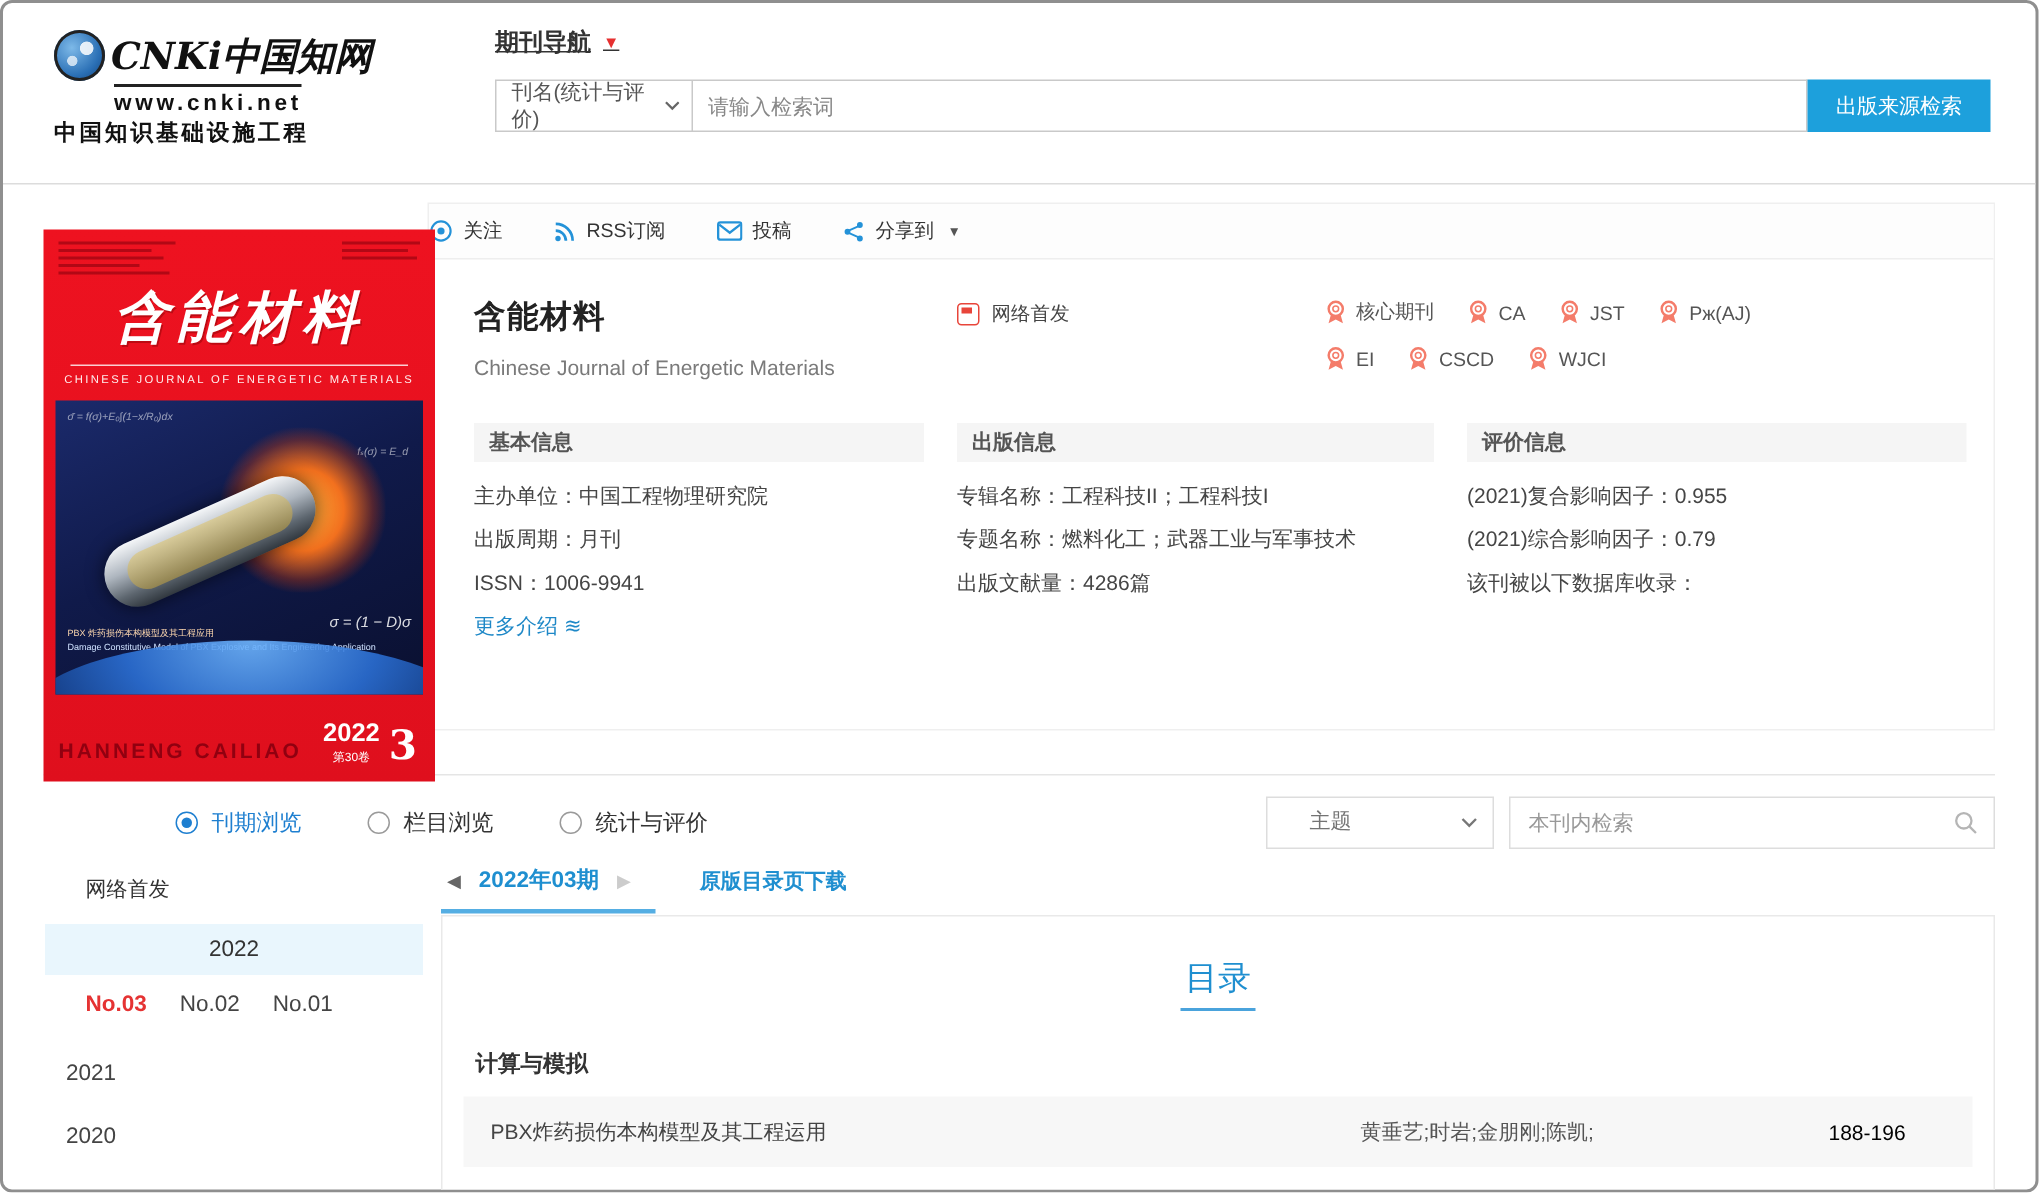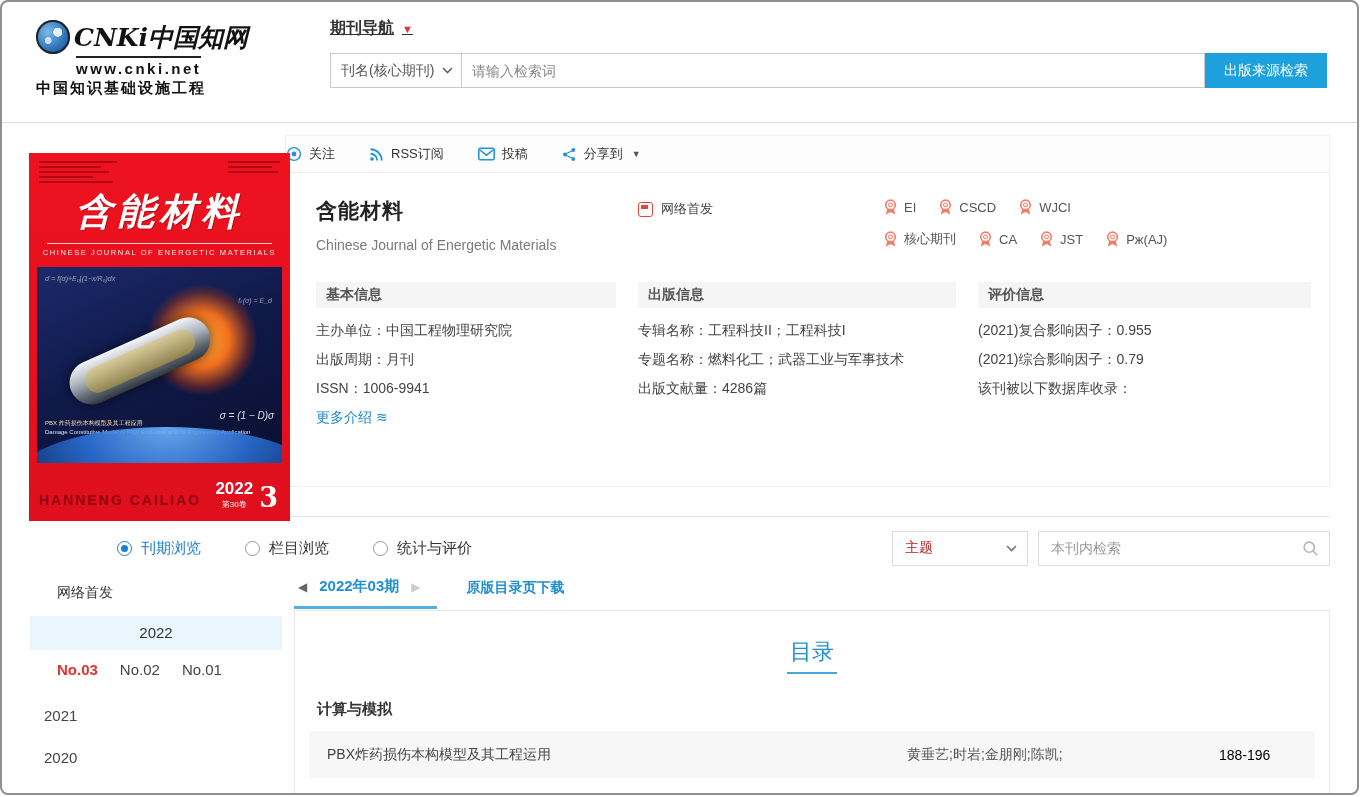--- a/index.html
+++ b/index.html
@@ -91,22 +91,22 @@
 
   
   .browse-row { display:flex; justify-content:space-between; align-items:center; margin-top:13px; padding-left:88px; height:36px; }
   .radio-group { display:flex; gap:44px; }
   .radio { display:flex; align-items:center; gap:9px; font-size:15px; color:#333; cursor:pointer; }
   .radio-dot { width:15px; height:15px; border:1px solid #9a9a9a; border-radius:50%; background:#fff; position:relative; flex:0 0 auto; }
   .radio.selected { color:#1e7fd0; }
   .radio.selected .radio-dot { border-color:#1e7fd0; }
   .radio.selected .radio-dot:after { content:""; position:absolute; inset:3px; border-radius:50%; background:#1e7fd0; }
   .browse-right { display:flex; gap:10px; }
-  .topic-select { width:136px; height:35px; border:1px solid #ddd; display:flex; align-items:center; justify-content:space-between; padding:0 10px 0 12px; font-size:14px; color:#b91c1c; cursor:pointer; background:#fff; }
-  .inpage-search { width:292px; height:35px; border:1px solid #ddd; display:flex; align-items:center; padding:0 10px 0 12px; background:#fff; }
+  .topic-select { width:152px; height:35px; border:1px solid #ddd; display:flex; align-items:center; justify-content:space-between; padding:0 10px 0 28px; font-size:14px; color:#737373; cursor:pointer; background:#fff; }
+  .inpage-search { width:324px; height:35px; border:1px solid #ddd; display:flex; align-items:center; padding:0 10px 0 12px; background:#fff; }
   .inpage-search input { flex:1; border:none; outline:none; font-size:14px; color:#333; }
   .inpage-search input::placeholder { color:#999; }
 
   
   .content-row { display:flex; margin-top:10px; }
   .year-aside { width:253px; flex:0 0 auto; padding-left:1px; }
   .aside-onlinefirst { font-size:14px; color:#333; padding:8px 0 14px 27px; cursor:pointer; }
   .year-current { background:#e9f6fd; height:34px; line-height:34px; text-align:center; font-size:15px; color:#333; cursor:pointer; }
   .issue-row { display:flex; gap:22px; align-items:center; height:38px; padding-left:27px; background:#fff; font-size:15px; }
   .issue-no { color:#444; cursor:pointer; }
@@ -146,21 +146,21 @@
       <div class="logo-sub">中国知识基础设施工程</div>
     </div>
 
     <div class="header-center">
       <div class="nav-title">
         <span>期刊导航</span>
         <span class="nav-caret">▼</span>
       </div>
       <div class="search-bar">
         <div class="field-select">
-          <span>刊名(核心期刊)</span>
+          <span>刊名(统计与评价)</span>
           <svg width="11" height="7" viewBox="0 0 11 7">
               <polyline points="1,1 5.5,5.5 10,1" fill="none" stroke="#666" stroke-width="1.6"></polyline>
             </svg>
         </div>
         <input class="search-input" placeholder="请输入检索词" style="">
         <button class="search-btn">出版来源检索</button>
       </div>
     </div>
 
   </div>
@@ -257,71 +257,71 @@
             </span>
           </div>
           <div class="badges-col">
             <div class="badge-row">
               <span class="badge">
                   <svg width="15" height="17" viewBox="0 0 20 23">
                     <path d="M6 12l-2.5 9 6.5-3.5 6.5 3.5-2.5-9" fill="#f47c6a"></path>
                     <circle cx="10" cy="8" r="6.4" fill="#fff" stroke="#f47c6a" stroke-width="2.2"></circle>
                     <circle cx="10" cy="8" r="2.6" fill="none" stroke="#f47c6a" stroke-width="1.4"></circle>
                   </svg>
-                  <span>EI</span>
-                </span>
-              <span class="badge">
-                  <svg width="15" height="17" viewBox="0 0 20 23">
-                    <path d="M6 12l-2.5 9 6.5-3.5 6.5 3.5-2.5-9" fill="#f47c6a"></path>
-                    <circle cx="10" cy="8" r="6.4" fill="#fff" stroke="#f47c6a" stroke-width="2.2"></circle>
-                    <circle cx="10" cy="8" r="2.6" fill="none" stroke="#f47c6a" stroke-width="1.4"></circle>
-                  </svg>
-                  <span>CSCD</span>
-                </span>
-              <span class="badge">
-                  <svg width="15" height="17" viewBox="0 0 20 23">
-                    <path d="M6 12l-2.5 9 6.5-3.5 6.5 3.5-2.5-9" fill="#f47c6a"></path>
-                    <circle cx="10" cy="8" r="6.4" fill="#fff" stroke="#f47c6a" stroke-width="2.2"></circle>
-                    <circle cx="10" cy="8" r="2.6" fill="none" stroke="#f47c6a" stroke-width="1.4"></circle>
-                  </svg>
-                  <span>WJCI</span>
+                  <span>核心期刊</span>
+                </span>
+              <span class="badge">
+                  <svg width="15" height="17" viewBox="0 0 20 23">
+                    <path d="M6 12l-2.5 9 6.5-3.5 6.5 3.5-2.5-9" fill="#f47c6a"></path>
+                    <circle cx="10" cy="8" r="6.4" fill="#fff" stroke="#f47c6a" stroke-width="2.2"></circle>
+                    <circle cx="10" cy="8" r="2.6" fill="none" stroke="#f47c6a" stroke-width="1.4"></circle>
+                  </svg>
+                  <span>CA</span>
+                </span>
+              <span class="badge">
+                  <svg width="15" height="17" viewBox="0 0 20 23">
+                    <path d="M6 12l-2.5 9 6.5-3.5 6.5 3.5-2.5-9" fill="#f47c6a"></path>
+                    <circle cx="10" cy="8" r="6.4" fill="#fff" stroke="#f47c6a" stroke-width="2.2"></circle>
+                    <circle cx="10" cy="8" r="2.6" fill="none" stroke="#f47c6a" stroke-width="1.4"></circle>
+                  </svg>
+                  <span>JST</span>
+                </span>
+              <span class="badge">
+                  <svg width="15" height="17" viewBox="0 0 20 23">
+                    <path d="M6 12l-2.5 9 6.5-3.5 6.5 3.5-2.5-9" fill="#f47c6a"></path>
+                    <circle cx="10" cy="8" r="6.4" fill="#fff" stroke="#f47c6a" stroke-width="2.2"></circle>
+                    <circle cx="10" cy="8" r="2.6" fill="none" stroke="#f47c6a" stroke-width="1.4"></circle>
+                  </svg>
+                  <span>Рж(AJ)</span>
                 </span>
             </div>
             <div class="badge-row">
               <span class="badge">
                   <svg width="15" height="17" viewBox="0 0 20 23">
                     <path d="M6 12l-2.5 9 6.5-3.5 6.5 3.5-2.5-9" fill="#f47c6a"></path>
                     <circle cx="10" cy="8" r="6.4" fill="#fff" stroke="#f47c6a" stroke-width="2.2"></circle>
                     <circle cx="10" cy="8" r="2.6" fill="none" stroke="#f47c6a" stroke-width="1.4"></circle>
                   </svg>
-                  <span>核心期刊</span>
-                </span>
-              <span class="badge">
-                  <svg width="15" height="17" viewBox="0 0 20 23">
-                    <path d="M6 12l-2.5 9 6.5-3.5 6.5 3.5-2.5-9" fill="#f47c6a"></path>
-                    <circle cx="10" cy="8" r="6.4" fill="#fff" stroke="#f47c6a" stroke-width="2.2"></circle>
-                    <circle cx="10" cy="8" r="2.6" fill="none" stroke="#f47c6a" stroke-width="1.4"></circle>
-                  </svg>
-                  <span>CA</span>
-                </span>
-              <span class="badge">
-                  <svg width="15" height="17" viewBox="0 0 20 23">
-                    <path d="M6 12l-2.5 9 6.5-3.5 6.5 3.5-2.5-9" fill="#f47c6a"></path>
-                    <circle cx="10" cy="8" r="6.4" fill="#fff" stroke="#f47c6a" stroke-width="2.2"></circle>
-                    <circle cx="10" cy="8" r="2.6" fill="none" stroke="#f47c6a" stroke-width="1.4"></circle>
-                  </svg>
-                  <span>JST</span>
-                </span>
-              <span class="badge">
-                  <svg width="15" height="17" viewBox="0 0 20 23">
-                    <path d="M6 12l-2.5 9 6.5-3.5 6.5 3.5-2.5-9" fill="#f47c6a"></path>
-                    <circle cx="10" cy="8" r="6.4" fill="#fff" stroke="#f47c6a" stroke-width="2.2"></circle>
-                    <circle cx="10" cy="8" r="2.6" fill="none" stroke="#f47c6a" stroke-width="1.4"></circle>
-                  </svg>
-                  <span>Рж(AJ)</span>
+                  <span>EI</span>
+                </span>
+              <span class="badge">
+                  <svg width="15" height="17" viewBox="0 0 20 23">
+                    <path d="M6 12l-2.5 9 6.5-3.5 6.5 3.5-2.5-9" fill="#f47c6a"></path>
+                    <circle cx="10" cy="8" r="6.4" fill="#fff" stroke="#f47c6a" stroke-width="2.2"></circle>
+                    <circle cx="10" cy="8" r="2.6" fill="none" stroke="#f47c6a" stroke-width="1.4"></circle>
+                  </svg>
+                  <span>CSCD</span>
+                </span>
+              <span class="badge">
+                  <svg width="15" height="17" viewBox="0 0 20 23">
+                    <path d="M6 12l-2.5 9 6.5-3.5 6.5 3.5-2.5-9" fill="#f47c6a"></path>
+                    <circle cx="10" cy="8" r="6.4" fill="#fff" stroke="#f47c6a" stroke-width="2.2"></circle>
+                    <circle cx="10" cy="8" r="2.6" fill="none" stroke="#f47c6a" stroke-width="1.4"></circle>
+                  </svg>
+                  <span>WJCI</span>
                 </span>
             </div>
           </div>
         </div>
 
         <div class="info-row">
           <div class="info-col1">
             <div class="info-h">基本信息</div>
             <div class="info-items">
               <div>主办单位：中国工程物理研究院</div>

